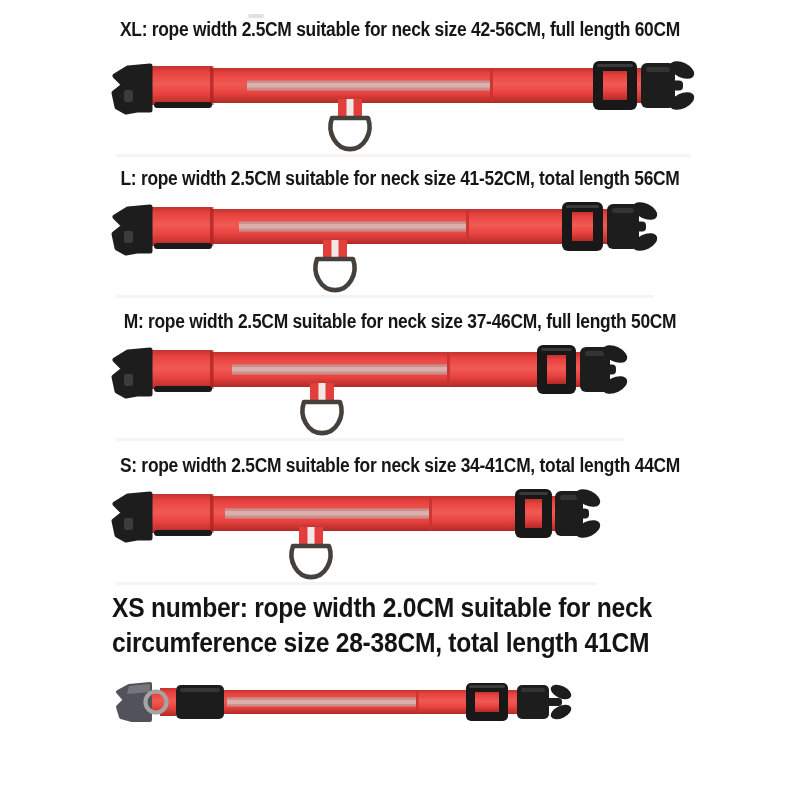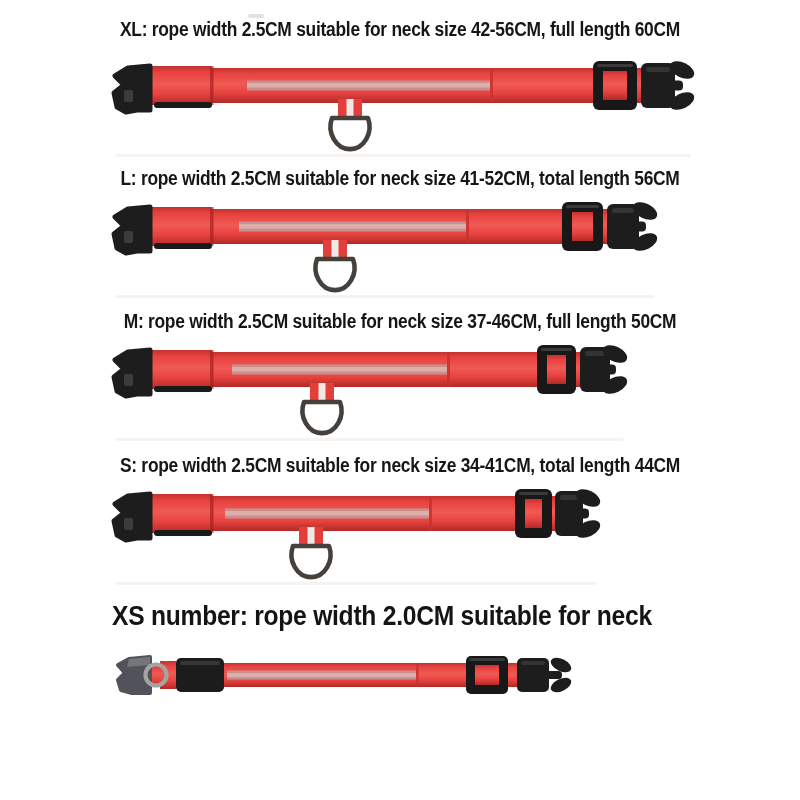--- a/index.html
+++ b/index.html
@@ -20,21 +20,21 @@
     font-weight:700;font-size:20px;line-height:30px;
     color:#161616;text-align:center;letter-spacing:-0.3px;
     transform:scaleX(0.87);transform-origin:50% 50%;
     white-space:nowrap;
   }
   .cap-1{margin-top:14px;}
   .cap-2{margin-top:6px;}
   .cap-3{margin-top:8px;}
   .cap-4{margin-top:9px;}
 
-  .capxs-block{margin-top:13px;}
+  .capxs-block{margin-top:5px;}
   .capxs-line{
     padding-left:112px;margin:0;
     font-weight:700;font-size:28px;line-height:35px;
     color:#141414;letter-spacing:-0.3px;white-space:nowrap;
   }
   .capxs-line > span{display:inline-block;transform:scaleX(0.88);transform-origin:0 50%;}
 
   .collar-wrap{margin-left:110px;}
   .cw-1{margin-top:16px;}
   .cw-2{margin-top:8px;}
@@ -251,20 +251,21 @@
     <ellipse cx="478" cy="41" rx="13" ry="7.5" fill="#1d1d1d" transform="rotate(-26 478 41)"></ellipse>
   </g>
 </svg>
         <div class="photo-edge" style="width:481px"></div>
       </div>
   </section>
 
   <section>
     <div class="capxs-block">
       <div class="capxs-line"><span>XS number: rope width 2.0CM suitable for neck</span></div>
+      <div class="capxs-line"><span>circumference size 28-38CM, total length 41CM</span></div>
     </div>
     <div class="collar-wrap cw-5">
         <svg width="460" height="60" viewBox="0 0 460 60" xmlns="http://www.w3.org/2000/svg">
   <defs>
             <linearGradient id="red4" x1="0" y1="0" x2="0" y2="1">
     <stop offset="0" stop-color="#c23330"></stop>
     <stop offset="0.16" stop-color="#e8423f"></stop>
     <stop offset="0.46" stop-color="#f05a54"></stop>
     <stop offset="0.72" stop-color="#e8423f"></stop>
     <stop offset="1" stop-color="#b02a27"></stop>

